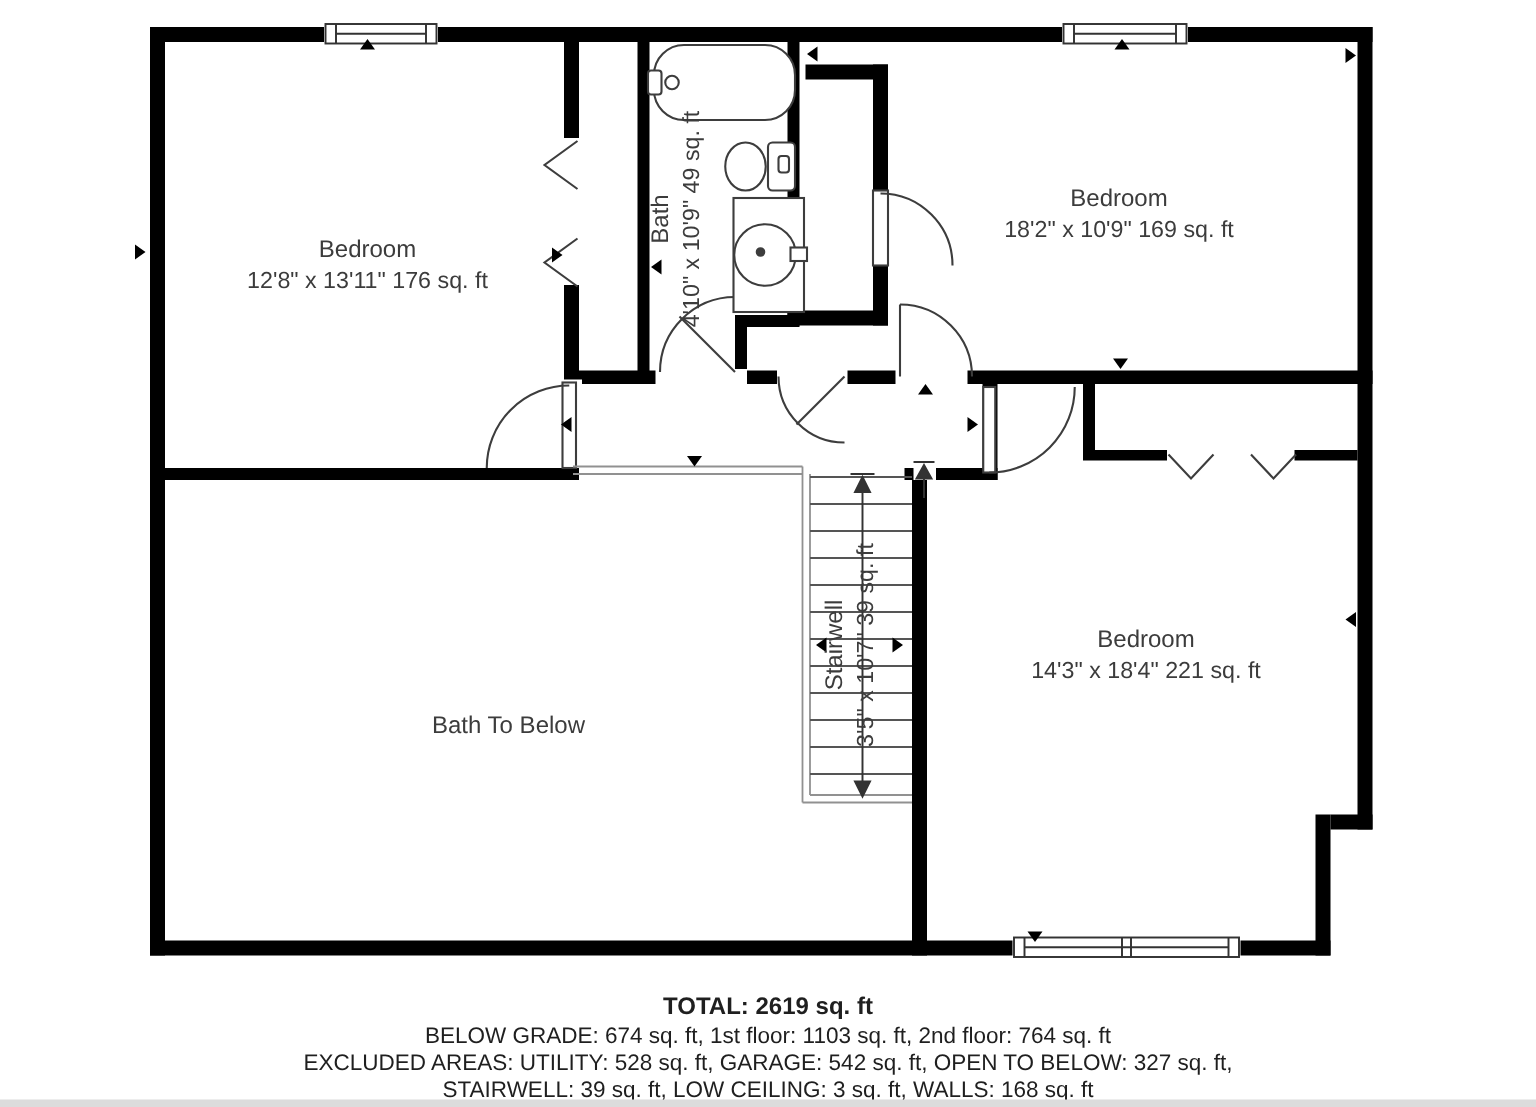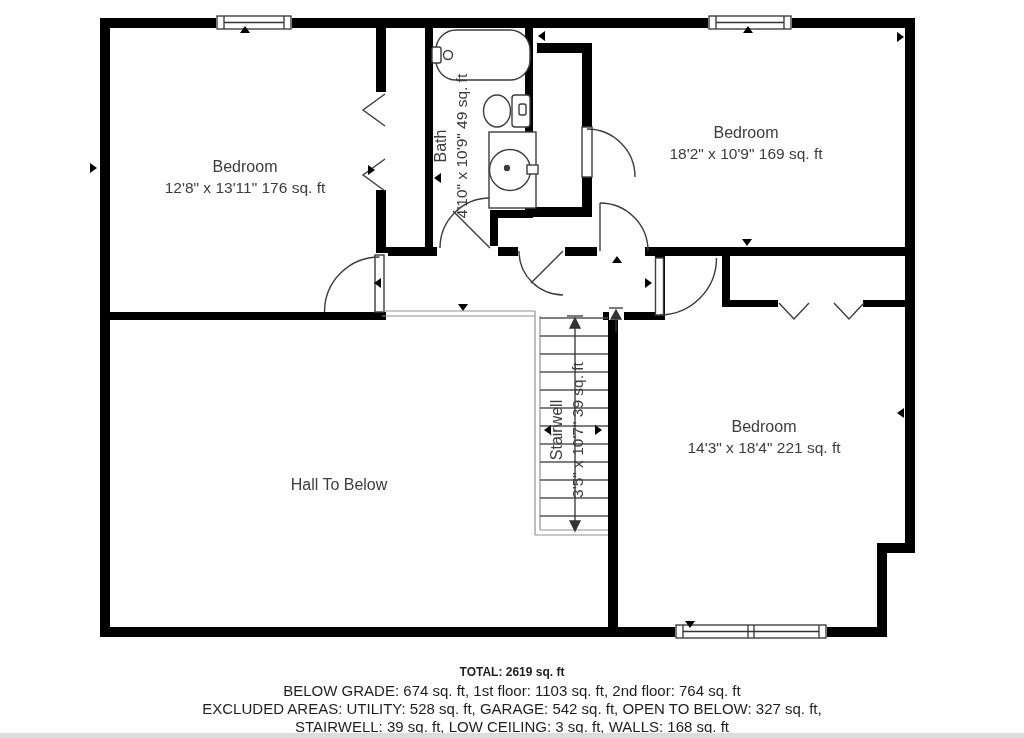--- a/index.html
+++ b/index.html
@@ -12,21 +12,21 @@
     position:absolute; transform:translate(-50%,-50%);
     text-align:center; color:#3c3c3c; font-size:15.5px; line-height:21px;
     white-space:nowrap;
   }
   .lbl .nm { font-size:16px; }
   .lbl.rot { transform:translate(-50%,-50%) rotate(-90deg); }
   #footer {
     position:absolute; left:0; right:0; top:662px; text-align:center;
     color:#1f1f1f; font-size:15px; line-height:18px;
   }
-  #footer .total { font-weight:bold; font-size:12px; line-height:20px; }
+  #footer .total { font-weight:bold; font-size:16px; line-height:20px; }
   #bottom-strip { position:absolute; left:0; right:0; top:733px; height:5px; background:#dcdcdc; }
 </style>
 </head>
 <body>
 
 <div id="stage">
 
   <svg id="plan-svg" width="1024" height="738" viewBox="0 0 1024 738">
 
     <g fill="#000000">
@@ -219,21 +219,21 @@
     <div class="nm">Stairwell</div>
     <div class="dm">3'5" x 10'7" 39 sq. ft</div>
   </div>
 
   <div class="lbl" style="left:764px; top:437px;">
     <div class="nm">Bedroom</div>
     <div class="dm">14'3" x 18'4" 221 sq. ft</div>
   </div>
 
   <div class="lbl" style="left:339px; top:484px;">
-    <div class="nm">Hall To Below</div>
+    <div class="nm">Bath To Below</div>
   </div>
 
   <div id="footer">
     <div class="total">TOTAL: 2619 sq. ft</div>
     <div>BELOW GRADE: 674 sq. ft, 1st floor: 1103 sq. ft, 2nd floor: 764 sq. ft</div>
     <div>EXCLUDED AREAS: UTILITY: 528 sq. ft, GARAGE: 542 sq. ft, OPEN TO BELOW: 327 sq. ft,</div>
     <div>STAIRWELL: 39 sq. ft, LOW CEILING: 3 sq. ft, WALLS: 168 sq. ft</div>
   </div>
 
   <div id="bottom-strip"></div>

